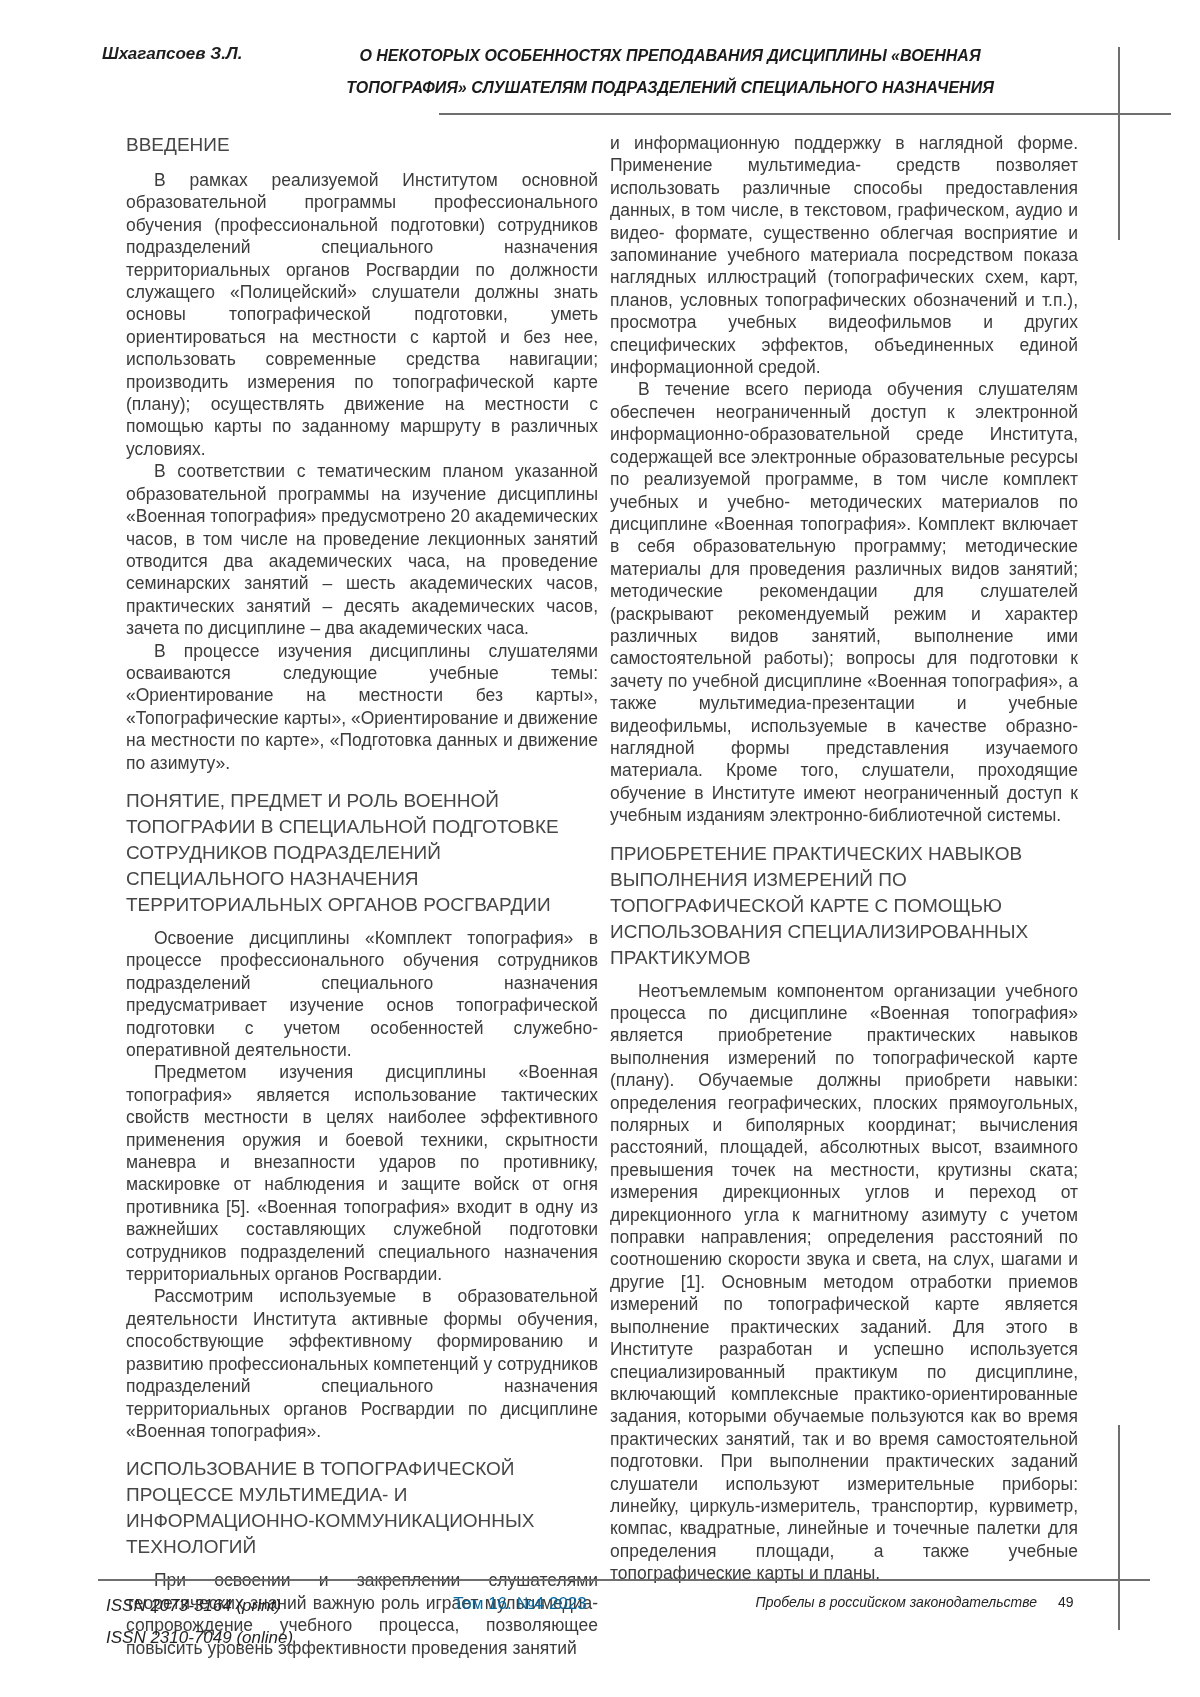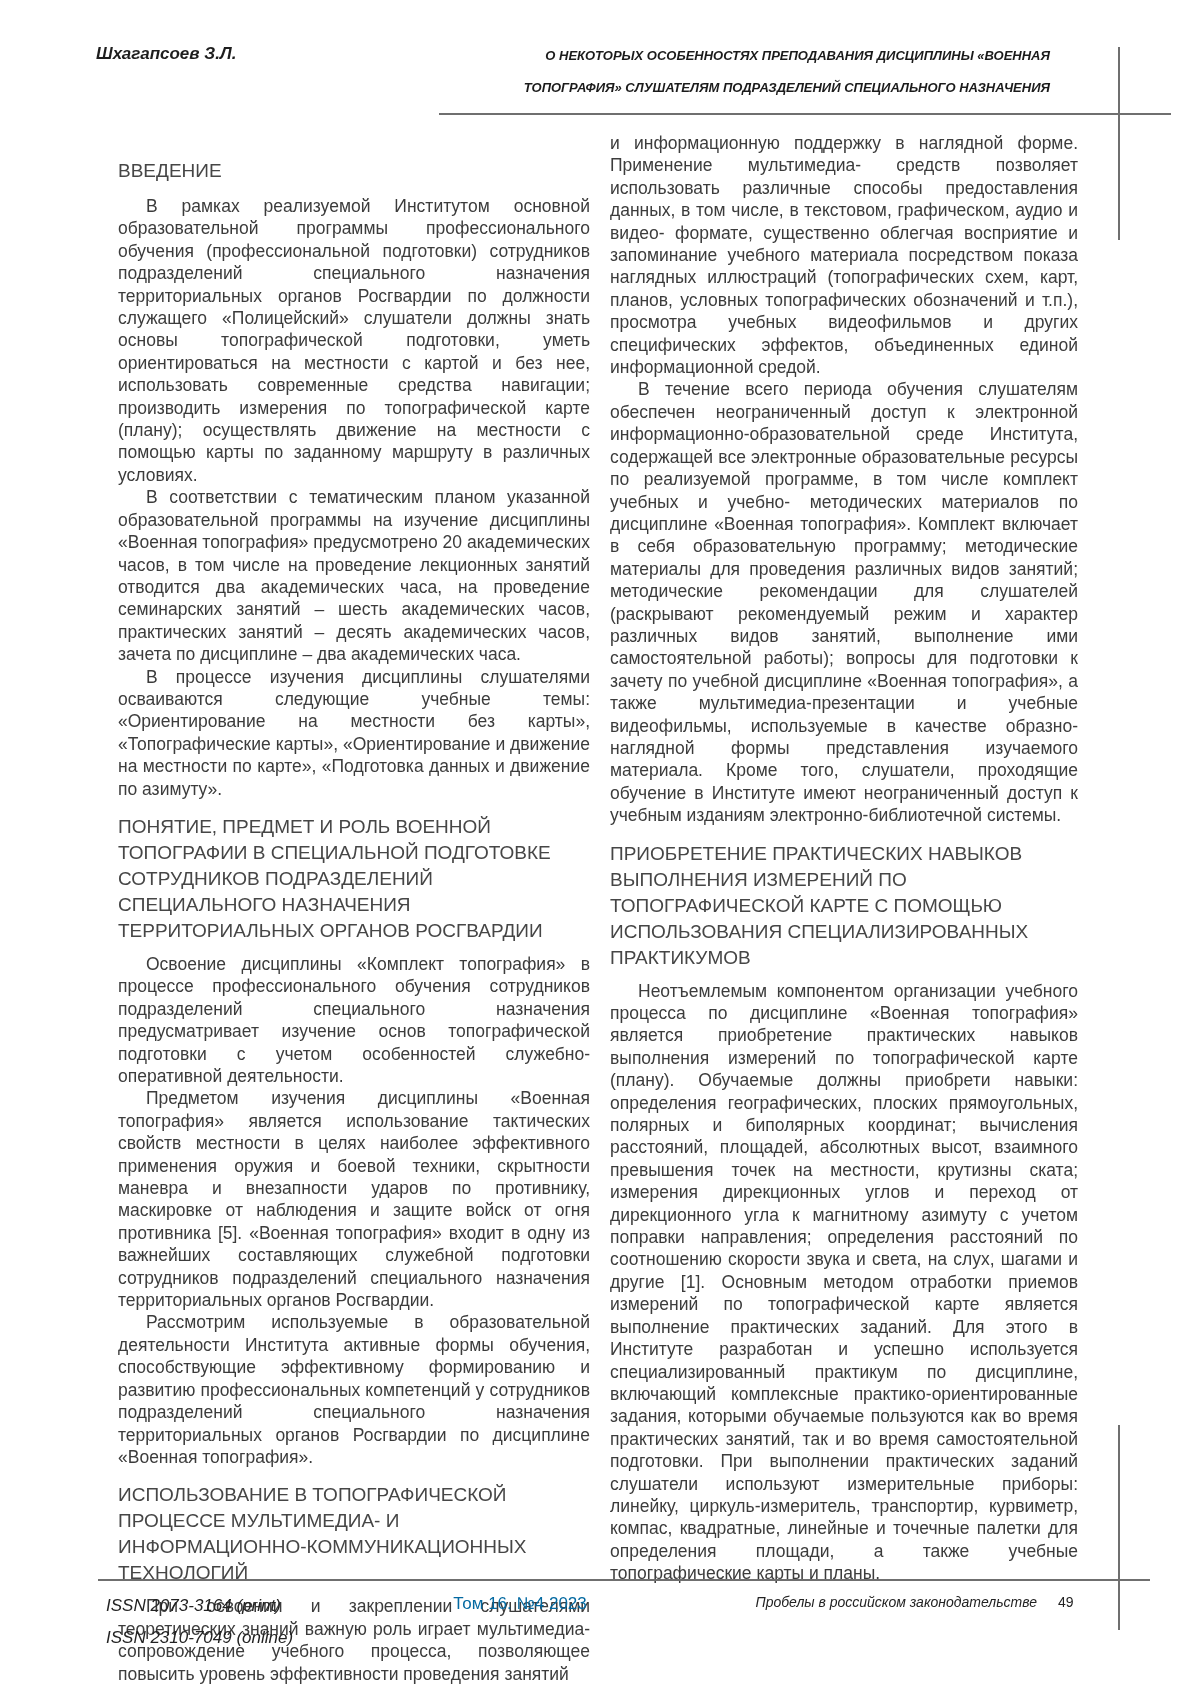--- a/index.html
+++ b/index.html
@@ -7,34 +7,34 @@
     position: relative;
     width: 1200px;
     height: 1697px;
     background: #ffffff;
     margin: 0 auto;
     overflow: hidden;
     font-family: "Liberation Sans", "DejaVu Sans", sans-serif;
   }
   .author {
     position: absolute;
-    left: 96px;
+    left: 102px;
     top: 44px;
     font-size: 17px;
     font-weight: bold;
     font-style: italic;
     color: #1e1e1e;
   }
   .title {
     position: absolute;
     left: 290px;
     top: 40px;
     width: 760px;
-    text-align: right;
-    font-size: 13px;
+    text-align: center;
+    font-size: 16px;
     font-weight: bold;
     font-style: italic;
     line-height: 32px;
     color: #1b1b1b;
     white-space: pre-line;
   }
   .rule-header {
     position: absolute;
     left: 439px;
     top: 113px;
@@ -66,21 +66,21 @@
     height: 205px;
     background: #6f6f6f;
   }
   .col {
     position: absolute;
     top: 132px;
     color: #3c3c3c;
     font-size: 17.5px;
     line-height: 22.4px;
   }
-  .col-left  { left: 118px; width: 472px; margin-top: 26px; }
+  .col-left  { left: 126px; width: 472px; }
   .col-right { left: 610px; width: 468px; }
   .p {
     margin: 0;
     text-align: justify;
     text-indent: 28px;
   }
   .p.no-indent { text-indent: 0; }
   .h {
     font-size: 19px;
     line-height: 26px;

